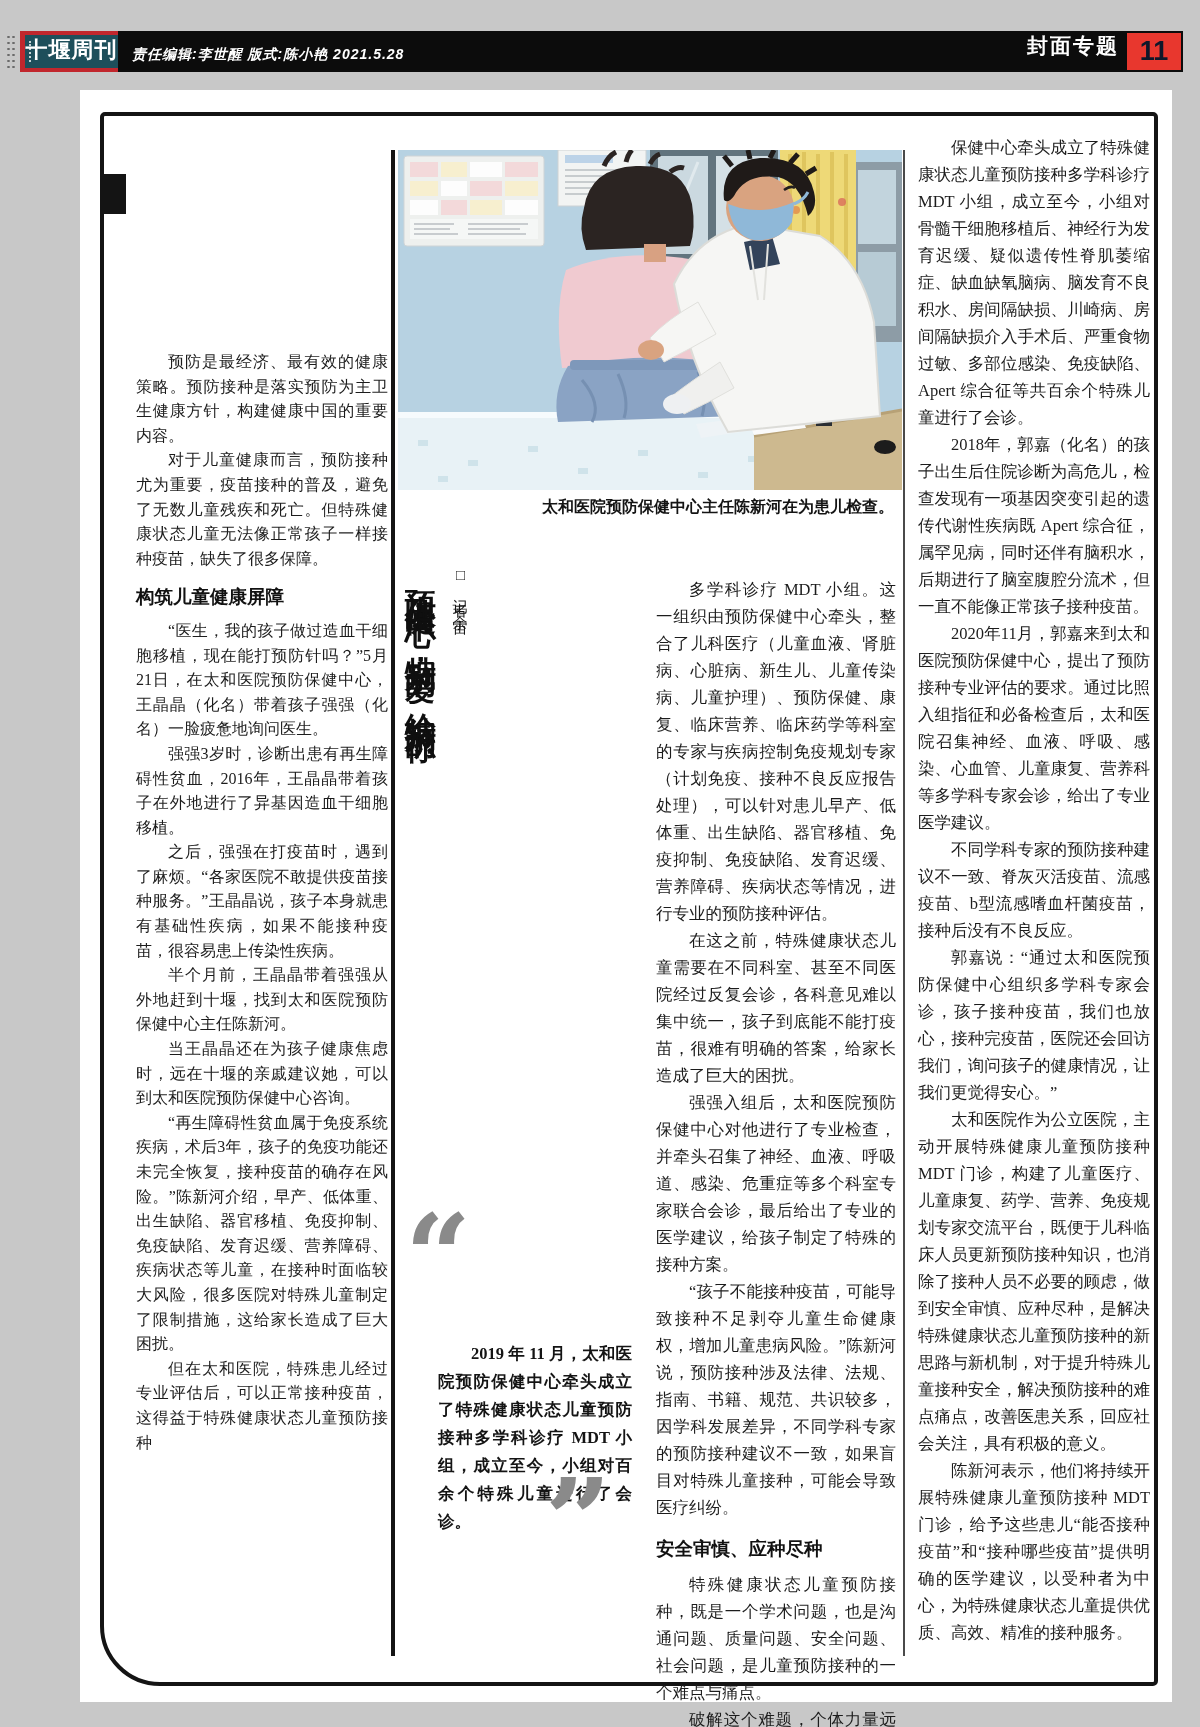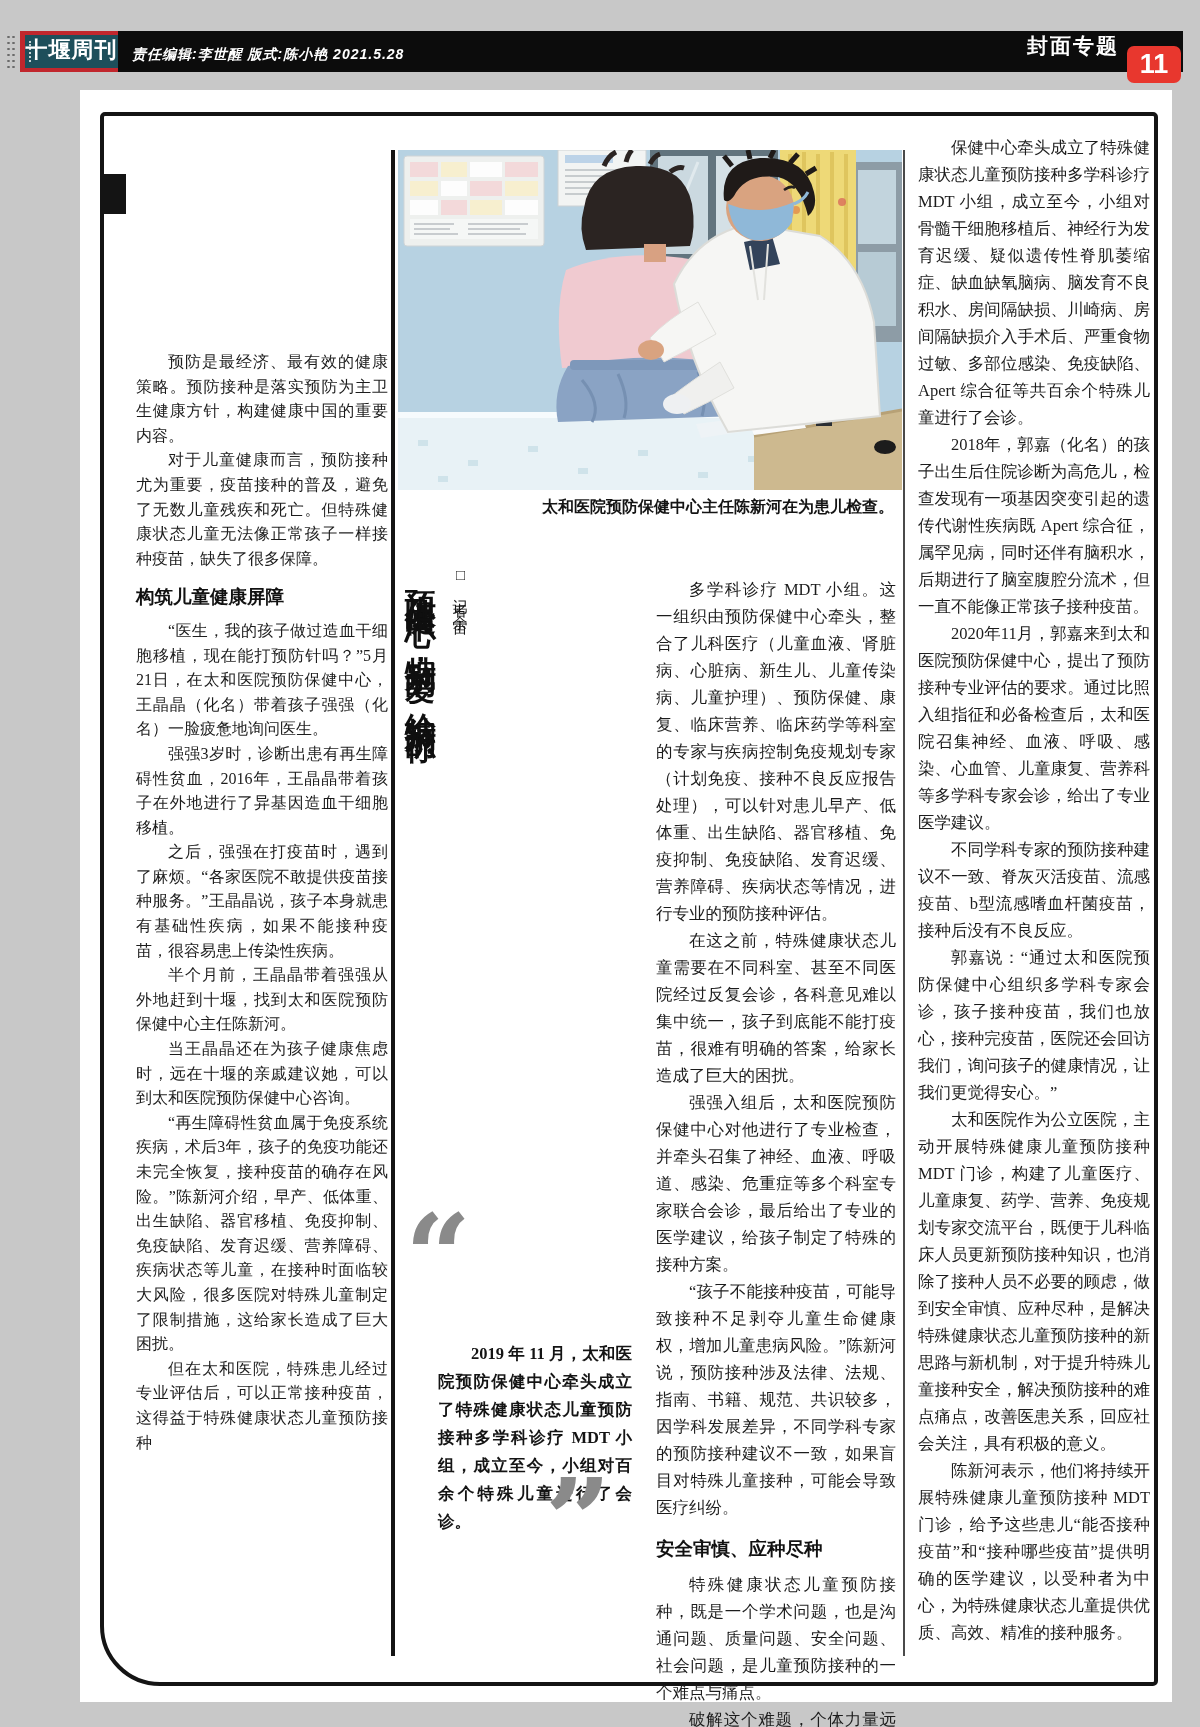--- a/index.html
+++ b/index.html
@@ -18,23 +18,23 @@
   .masthead-marks{position:absolute;left:4px;top:6px;bottom:6px;width:2px;
                   border-left:2px dotted rgba(255,255,255,.75);}
   .masthead-text{color:#fff;font-weight:700;font-size:22px;letter-spacing:1px;
                  font-family:"Liberation Serif",serif;}
   .editor-info{left:112px;top:0;height:48px;display:flex;align-items:center;color:#fff;
                font-family:"Liberation Sans","DejaVu Sans",sans-serif;
                font-style:italic;font-weight:700;font-size:14px;letter-spacing:1px;}
   .section-label{right:64px;top:0;height:30px;display:flex;align-items:center;color:#fff;
                  font-family:"Liberation Sans","DejaVu Sans",sans-serif;
                  font-weight:700;font-size:21px;letter-spacing:2px;}
-  .pagenum{right:2px;top:2px;width:54px;height:37px;background:#e8372e;border-radius:7px;
-           display:flex;align-items:center;justify-content:center;color:#ffffff;
-           font-family:"Liberation Sans","DejaVu Sans",sans-serif;font-weight:700;font-size:27px;margin-top:13px;}
+  .pagenum{right:2px;top:2px;width:54px;height:37px;background:#e8372e;border-radius:0;
+           display:flex;align-items:center;justify-content:center;color:#0f172a;
+           font-family:"Liberation Sans","DejaVu Sans",sans-serif;font-weight:700;font-size:27px;}
 
   
   .paper{left:80px;top:90px;width:1092px;height:1612px;background:#ffffff;}
   .frame{left:100px;top:112px;width:1058px;height:1574px;box-sizing:border-box;
          border:4px solid #141414;border-radius:5px 5px 5px 60px;}
   .frame-tab{left:100px;top:174px;width:26px;height:40px;background:#141414;}
   .vrule-1{left:391px;top:150px;width:4px;height:1506px;background:#141414;}
   .vrule-2{left:903px;top:150px;width:2px;height:1506px;background:#4a4a4a;}
 
   

